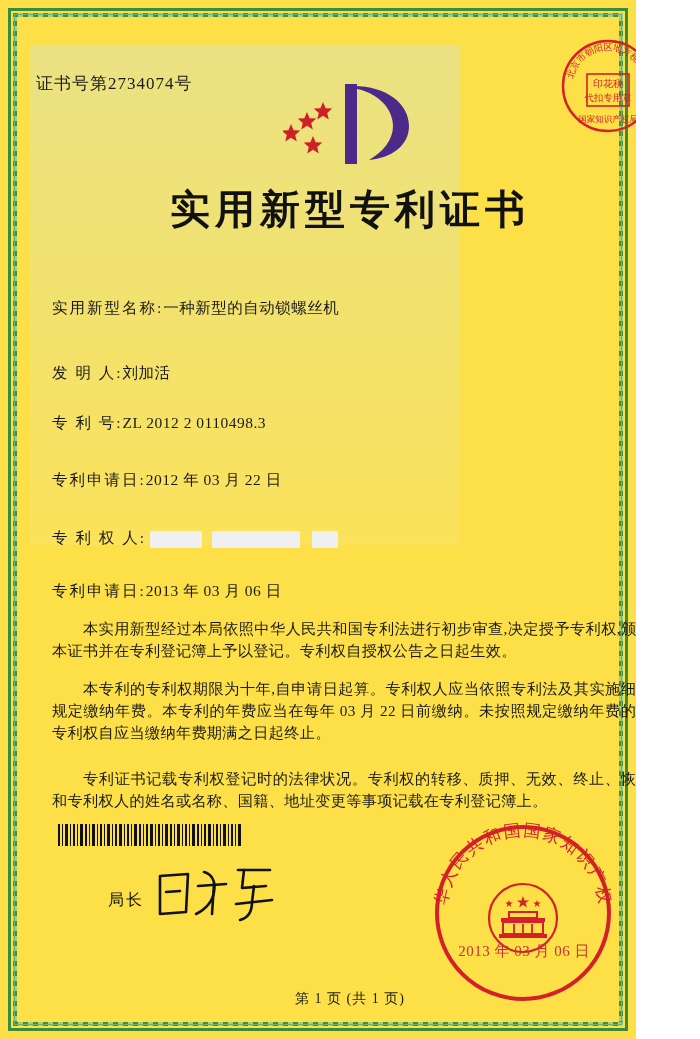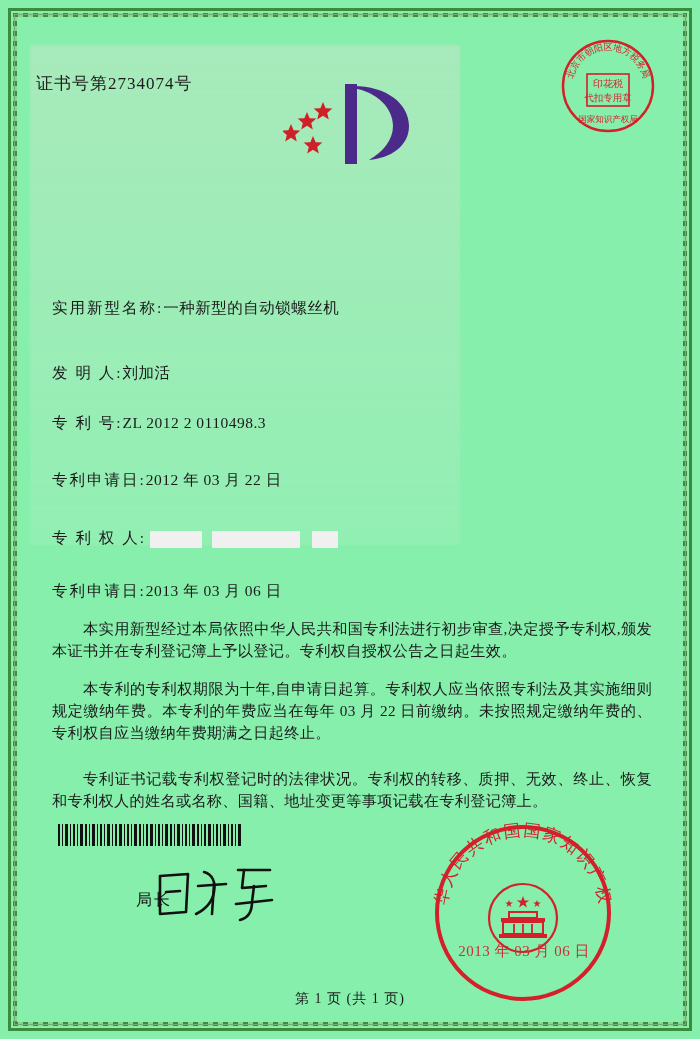--- a/index.html
+++ b/index.html
@@ -5,24 +5,24 @@
   html, body {
     margin: 0;
     padding: 0;
     background: #ffffff;
   }
   body {
     font-family: "Liberation Serif", "DejaVu Serif", serif;
   }
   .page {
     position: relative;
-    width: 700px;
+    width: 636px;
     height: 1039px;
     overflow: hidden;
-    background: #86efac;
+    background: #fde047;
     box-sizing: border-box;
   }
   
   .border-outer {
     position: absolute;
     left: 8px; top: 8px; right: 8px; bottom: 8px;
     border: 3px solid #3c8a3c;
     box-sizing: border-box;
   }
   .border-inner {
@@ -167,21 +167,20 @@
   }
 
   
   .director-label {
     position: absolute;
     left: 108px;
     top: 890px;
     font-size: 16px;
     letter-spacing: 2px;
     color: #111;
-    margin-left: 28px;
   }
   .signature {
     position: absolute;
     left: 152px;
     top: 862px;
     width: 130px;
     height: 62px;
   }
 
   
@@ -251,20 +250,21 @@
         <text font-size="9" fill="#d4202a" font-family="DejaVu Sans, sans-serif">
           <textPath href="#tsarc" startOffset="50%" text-anchor="middle">北京市朝阳区地方税务局</textPath>
         </text>
         <rect x="27" y="36" width="42" height="32" fill="none" stroke="#d4202a" stroke-width="1.6"></rect>
         <text x="48" y="49" font-size="10" fill="#d4202a" text-anchor="middle" font-family="DejaVu Sans, sans-serif">印花税</text>
         <text x="48" y="63" font-size="9.5" fill="#d4202a" text-anchor="middle" font-family="DejaVu Sans, sans-serif">代扣专用章</text>
         <text x="48" y="84" font-size="8.5" fill="#d4202a" text-anchor="middle" font-family="DejaVu Sans, sans-serif">国家知识产权局</text>
       </svg>
     </div>
 
+    <div class="title">实用新型专利证书</div>
 
     <div class="field f-name">
       <span class="label">实用新型名称:</span><span class="value">一种新型的自动锁螺丝机</span>
     </div>
 
     <div class="field f-inv">
       <span class="label">发 明 人:</span><span class="value">刘加活</span>
     </div>
 
     <div class="field f-pat">

